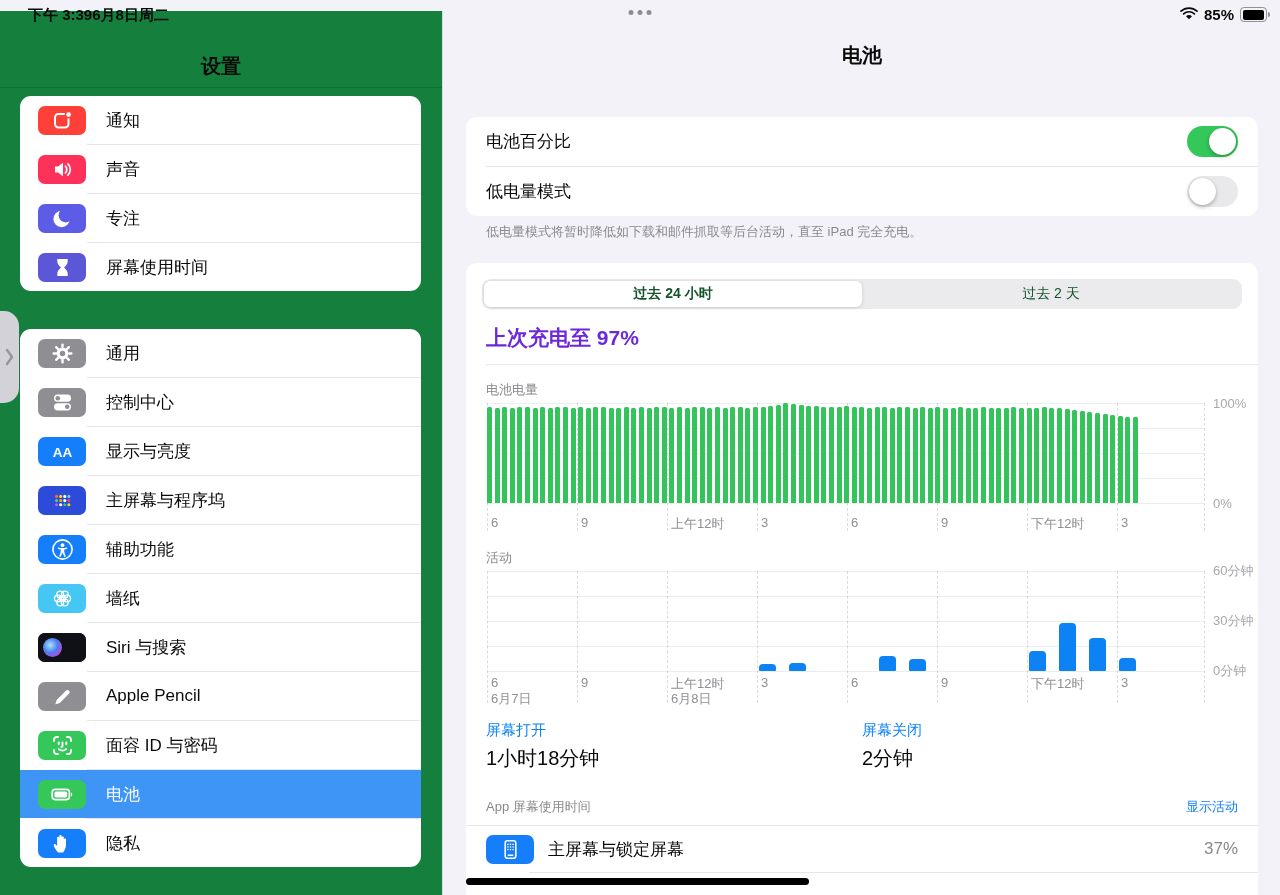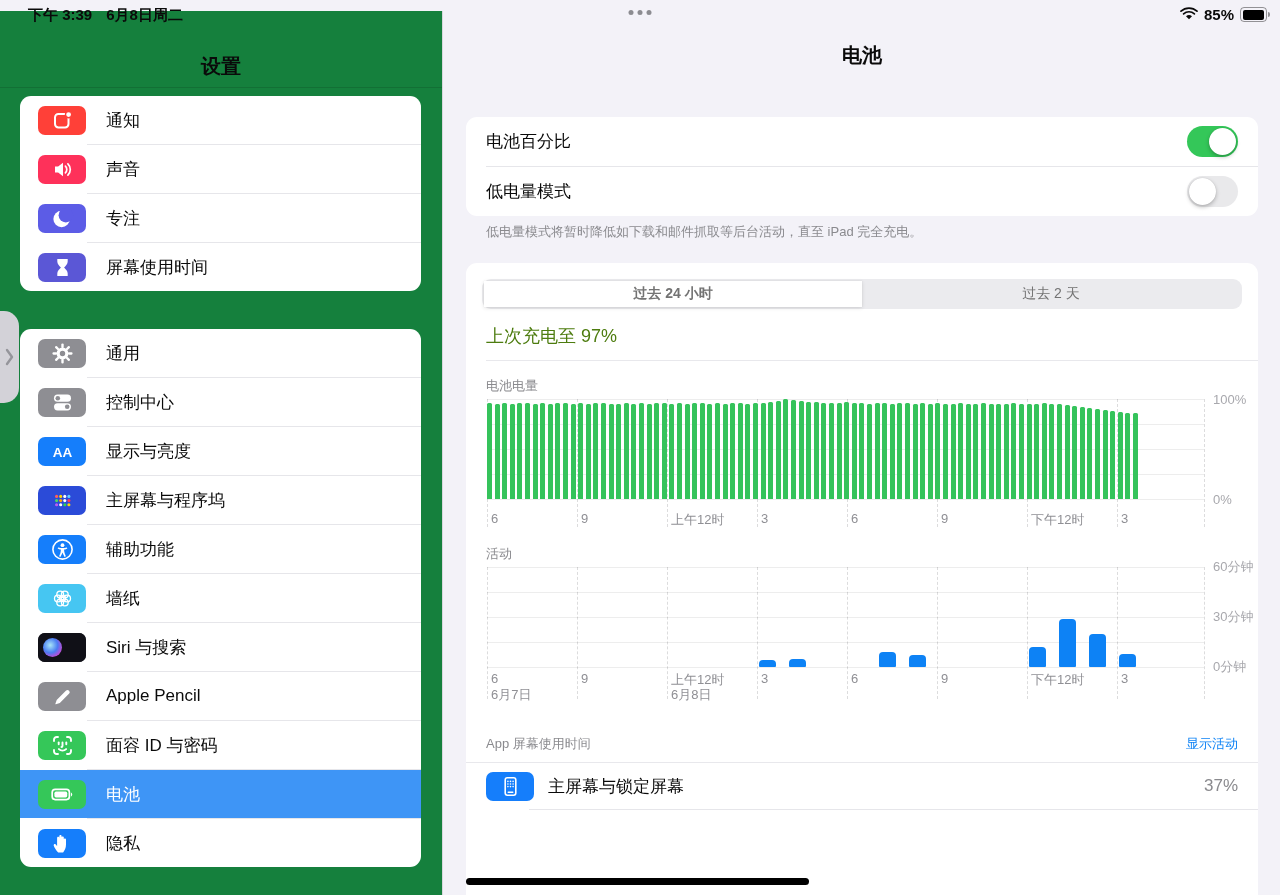--- a/index.html
+++ b/index.html
@@ -1,21 +1,21 @@
 <!DOCTYPE html>
 <html><head>
 <meta charset="utf-8">
 <style>
   html,body{margin:0;padding:0;background:#000;}
   .screen{position:relative;width:1280px;height:895px;overflow:hidden;
     background:#f3f2f8;font-family:"Liberation Sans",sans-serif;
     -webkit-font-smoothing:antialiased;color:#111;}
   
   .statusbar{position:absolute;top:0;left:0;right:0;height:28px;z-index:6;}
-  .sb-left{position:absolute;left:28px;top:6px;display:flex;gap:14px;
+  .sb-left{position:absolute;left:28px;top:6px;display:flex;
     font-size:15px;font-weight:600;color:#0a0a0a;}
   .sb-right{position:absolute;right:13px;top:6px;display:flex;align-items:center;gap:6px;
     font-size:15px;font-weight:600;color:#0a0a0a;}
   .sb-batt{position:relative;width:25px;height:13px;border:1px solid rgba(0,0,0,.4);
     border-radius:4px;}
   .sb-batt i{position:absolute;left:1.5px;top:1.5px;bottom:1.5px;width:85%;
     background:#000;border-radius:2px;}
   .sb-batt:after{content:"";position:absolute;right:-4px;top:3.5px;width:2.5px;height:5px;
     background:rgba(0,0,0,.4);border-radius:0 2px 2px 0;}
   .mt-dots{position:absolute;left:50%;top:10px;transform:translateX(-50%);
@@ -56,25 +56,25 @@
   .toggle.on{background:#34c759;}
   .toggle .knob{position:absolute;top:2px;left:2px;width:27px;height:27px;border-radius:50%;
     background:#fff;box-shadow:0 2px 4px rgba(0,0,0,.25),0 0 1px rgba(0,0,0,.15);
     transition:left .1s;}
   .toggle.on .knob{left:22px;}
   .footer-note{margin:8px 20px 0;font-size:13px;line-height:15px;color:#8a8a8e;}
   .battery-card{margin-top:24px;height:660px;overflow:hidden;position:relative;}
   .segmented{display:flex;margin:16px 16px 0;height:30px;padding:2px;
     background:#ebebee;border-radius:9px;box-sizing:border-box;}
   .seg{flex:1;display:flex;align-items:center;justify-content:center;
-    font-size:14px;color:#737373;border-radius:0;}
+    font-size:14px;color:#14532d;border-radius:6px;}
   .seg.sel{background:#fff;font-weight:600;
     box-shadow:0 1px 4px rgba(0,0,0,.12),0 0 1px rgba(0,0,0,.08);}
   .charge-block{margin:15px 20px 0;}
-  .charge-title{font-size:18px;font-weight:400;color:#4d7c0f;}
+  .charge-title{font-size:21px;font-weight:700;color:#6d28d9;}
   .charge-sub{margin-top:5px;font-size:15px;color:#8a8a8e;}
   .hr{height:1px;background:#e8e8ec;margin:12px 0 0 20px;}
   .chart-label{margin:16px 20px 0;font-size:13px;color:#8a8a8e;}
   .chart{position:relative;margin-top:4px;}
   .chart.batt{height:128px;} .chart.act{height:142px;margin-top:4px;}
   .gl{position:absolute;left:21px;width:717px;height:1px;background:rgba(0,0,0,.07);}
   .vd{position:absolute;top:0;width:0;border-left:1px dashed rgba(60,60,67,.18);}
   .yl{position:absolute;left:747px;font-size:13px;color:#a8a8ad;transform:translateY(-50%);}
   .xl{position:absolute;font-size:13px;color:#8f8f94;white-space:nowrap;}
   .xsub{position:absolute;font-size:13px;color:#8f8f94;white-space:nowrap;}
@@ -504,20 +504,30 @@
             <div class="abar" style="left: 293px; top: 93.3333px; height: 6.66667px; background: rgb(13, 130, 245);"></div>
             <div class="abar" style="left: 323px; top: 91.6667px; height: 8.33333px; background: rgb(13, 130, 245);"></div>
             <div class="abar" style="left: 413px; top: 85px; height: 15px; background: rgb(13, 130, 245);"></div>
             <div class="abar" style="left: 443px; top: 88.3333px; height: 11.6667px; background: rgb(13, 130, 245);"></div>
             <div class="abar" style="left: 563px; top: 80px; height: 20px; background: rgb(13, 130, 245);"></div>
             <div class="abar" style="left: 593px; top: 51.6667px; height: 48.3333px; background: rgb(13, 130, 245);"></div>
             <div class="abar" style="left: 623px; top: 66.6667px; height: 33.3333px; background: rgb(13, 130, 245);"></div>
             <div class="abar" style="left: 653px; top: 86.6667px; height: 13.3333px; background: rgb(13, 130, 245);"></div>
           </div>
 
+        <div class="stats">
+          <div class="stat">
+            <div class="s-lbl link">屏幕打开</div>
+            <div class="s-val">1小时18分钟</div>
+          </div>
+          <div class="stat">
+            <div class="s-lbl link">屏幕关闭</div>
+            <div class="s-val">2分钟</div>
+          </div>
+        </div>
 
         <div class="app-hd">
           <span class="h">App 屏幕使用时间</span>
           <span class="a link">显示活动</span>
         </div>
         <div class="apps" id="app-rows">
           <div class="hr2"></div>
         <div class="app-row">
               <span class="app-icon" style="background: rgb(21, 126, 251);">
                 <svg width="29" height="29" viewBox="0 0 29 29">

